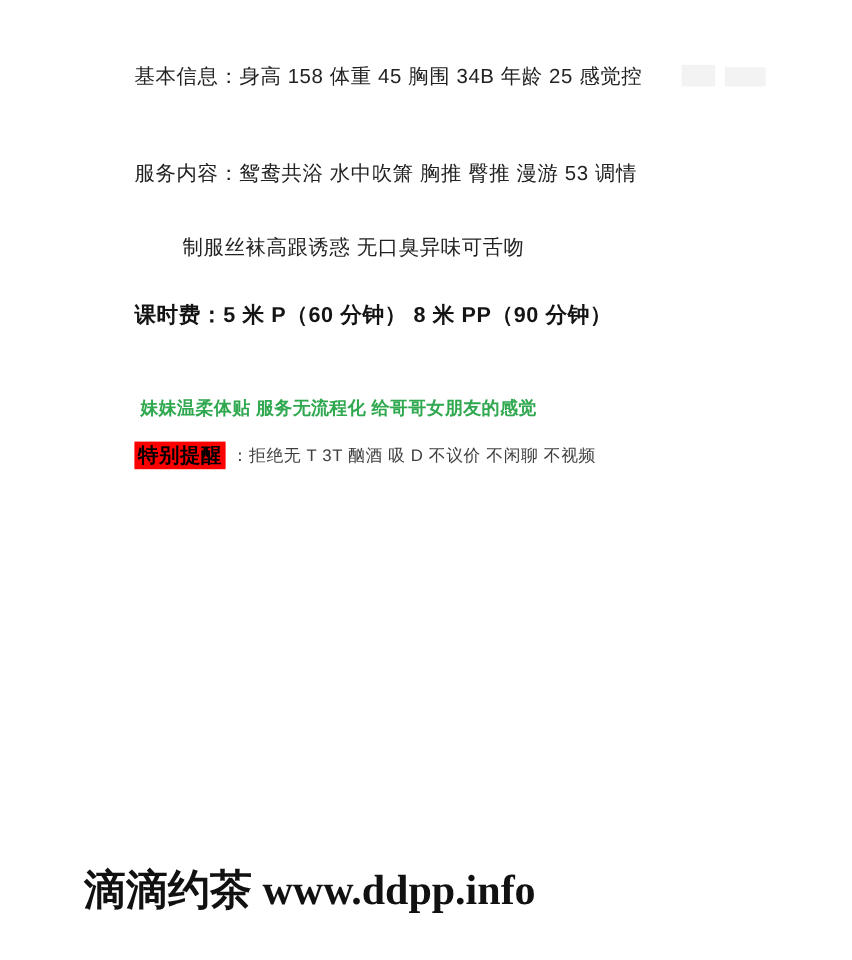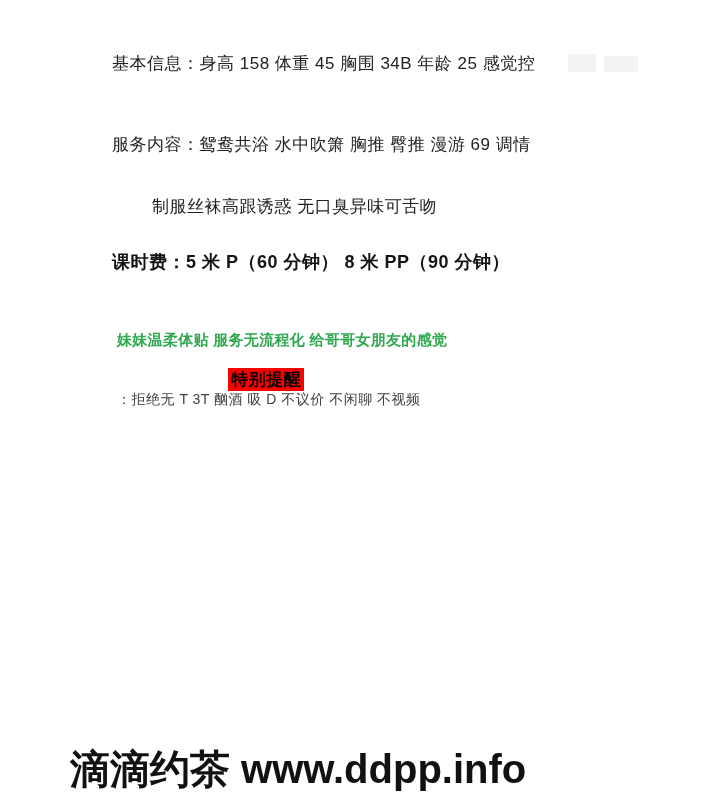--- a/index.html
+++ b/index.html
@@ -59,66 +59,66 @@
     font-weight: bold;
     letter-spacing: 0.3px;
   }
   .warn-row {
     position: absolute;
     left: 112px;
     top: 368px;
     display: flex;
     align-items: center;
     white-space: nowrap;
-    flex-direction: column;
   }
   .warn-badge {
     background: #ff0000;
     color: #000000;
     font-size: 17px;
     font-weight: bold;
     padding: 1px 3px;
     letter-spacing: 0.5px;
     line-height: 1.25;
   }
   .warn-text {
     font-size: 14px;
     color: #404040;
     margin-left: 5px;
     letter-spacing: 0.5px;
   }
   .footer {
     position: absolute;
     left: 70px;
-    top: 742px;
-    font-size: 40px;
+    top: 718px;
+    font-size: 35px;
     font-weight: bold;
     color: #111111;
     letter-spacing: 0px;
     white-space: nowrap;
+    font-family: Liberation Serif, serif;
   }
   .smudge {
     position: absolute;
     background: #f2f2f2;
     opacity: 0.9;
   }
   .smudge-a { left: 568px; top: 54px; width: 28px; height: 18px; }
   .smudge-b { left: 604px; top: 56px; width: 34px; height: 16px; }
 </style>
 </head>
 <body>
 
 <div class="page">
 
   <div class="smudge smudge-a"></div>
   <div class="smudge smudge-b"></div>
 
   <div class="line basic-info">基本信息：身高 158  体重 45  胸围 34B  年龄 25  感觉控</div>
 
-  <div class="line service-title">服务内容：鸳鸯共浴  水中吹箫  胸推  臀推  漫游  69 调情</div>
+  <div class="line service-title">服务内容：鸳鸯共浴  水中吹箫  胸推  臀推  漫游  53 调情</div>
 
   <div class="line service-second">制服丝袜高跟诱惑  无口臭异味可舌吻</div>
 
   <div class="line fee">课时费：5 米 P（60 分钟）     8 米 PP（90 分钟）</div>
 
   <div class="line green-note">妹妹温柔体贴  服务无流程化  给哥哥女朋友的感觉</div>
 
   <div class="warn-row">
     <span class="warn-badge">特别提醒</span>
     <span class="warn-text">：拒绝无 T  3T 酗酒  吸 D 不议价  不闲聊  不视频</span>

